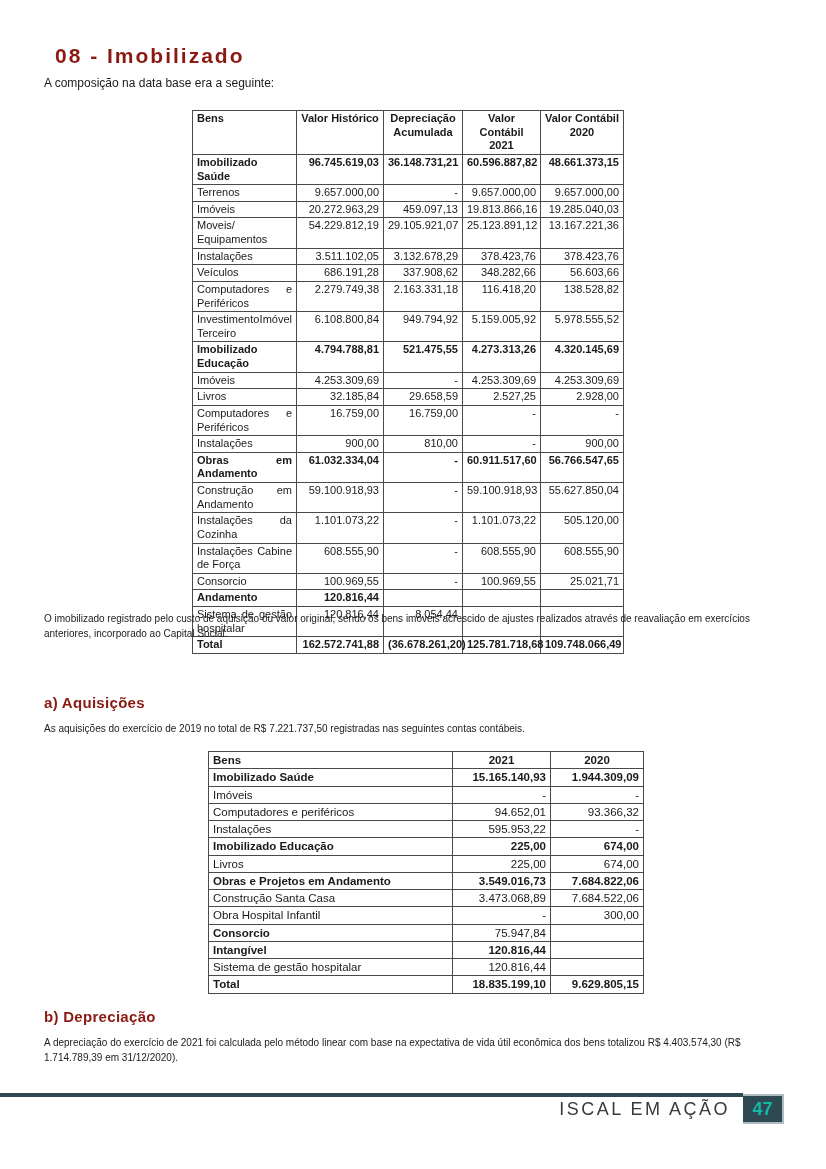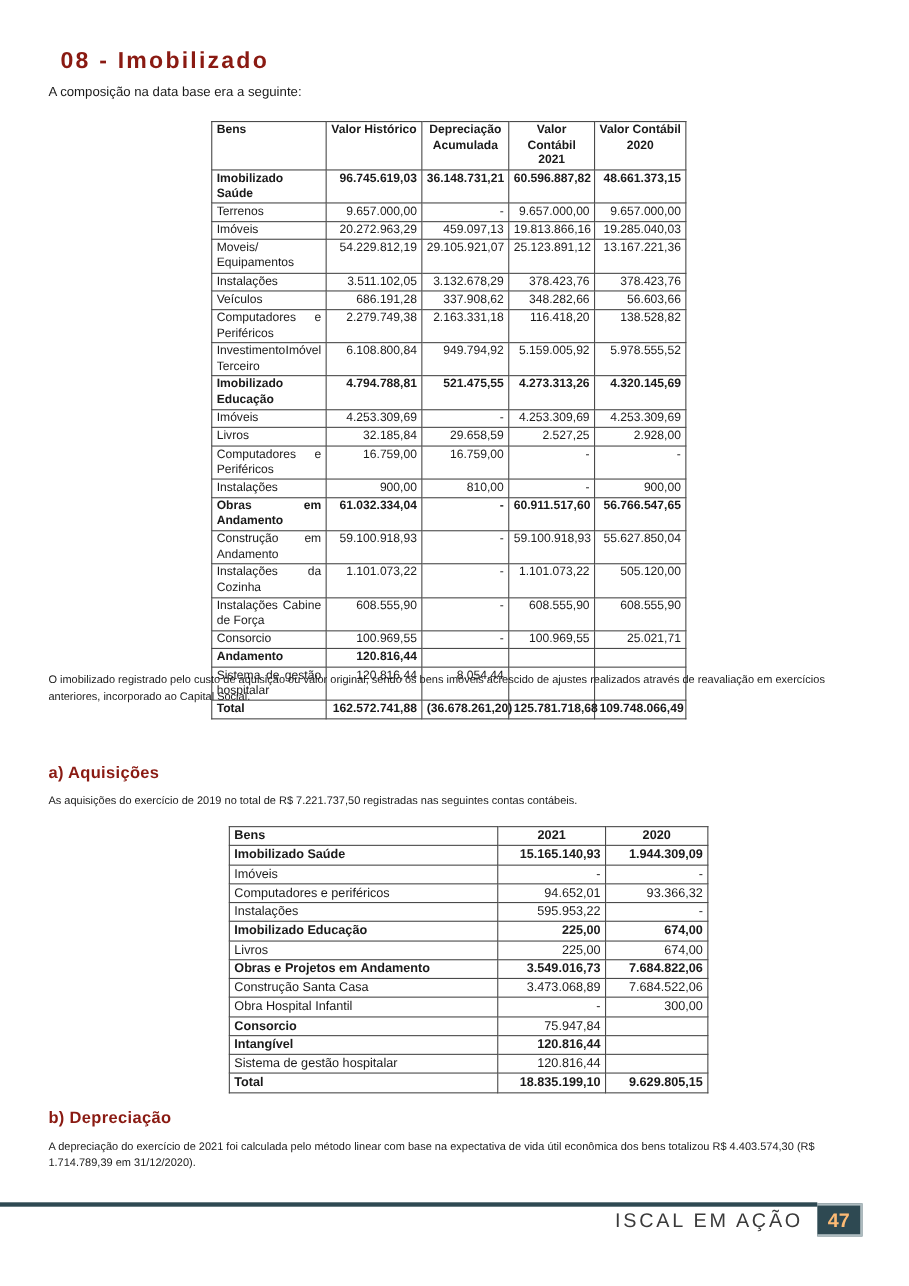--- a/index.html
+++ b/index.html
@@ -58,21 +58,21 @@
     left: 0; top: 1093px; width: 743px; height: 4px;
     background: #2e4952;
   }
   .footer-brand {
     right: 96px; top: 1099px;
     font-size: 18px; letter-spacing: 2.5px; color: #3a3a3a;
     font-weight: normal;
   }
   .page-number-box {
     left: 743px; top: 1094px; width: 41px; height: 30px;
-    background: #2e4952; color: #fdba74;
+    background: #2e4952; color: #14b8a6;
     display: flex; align-items: center; justify-content: center;
     font-size: 18px; font-weight: bold;
     border: 2px solid #aebcc0; border-left: none;
   }
 </style>
 </head>
 <body>
 
 <div class="abs page-title">08 - Imobilizado</div>
 <div class="abs intro-text">A composição na data base era a seguinte:</div>

